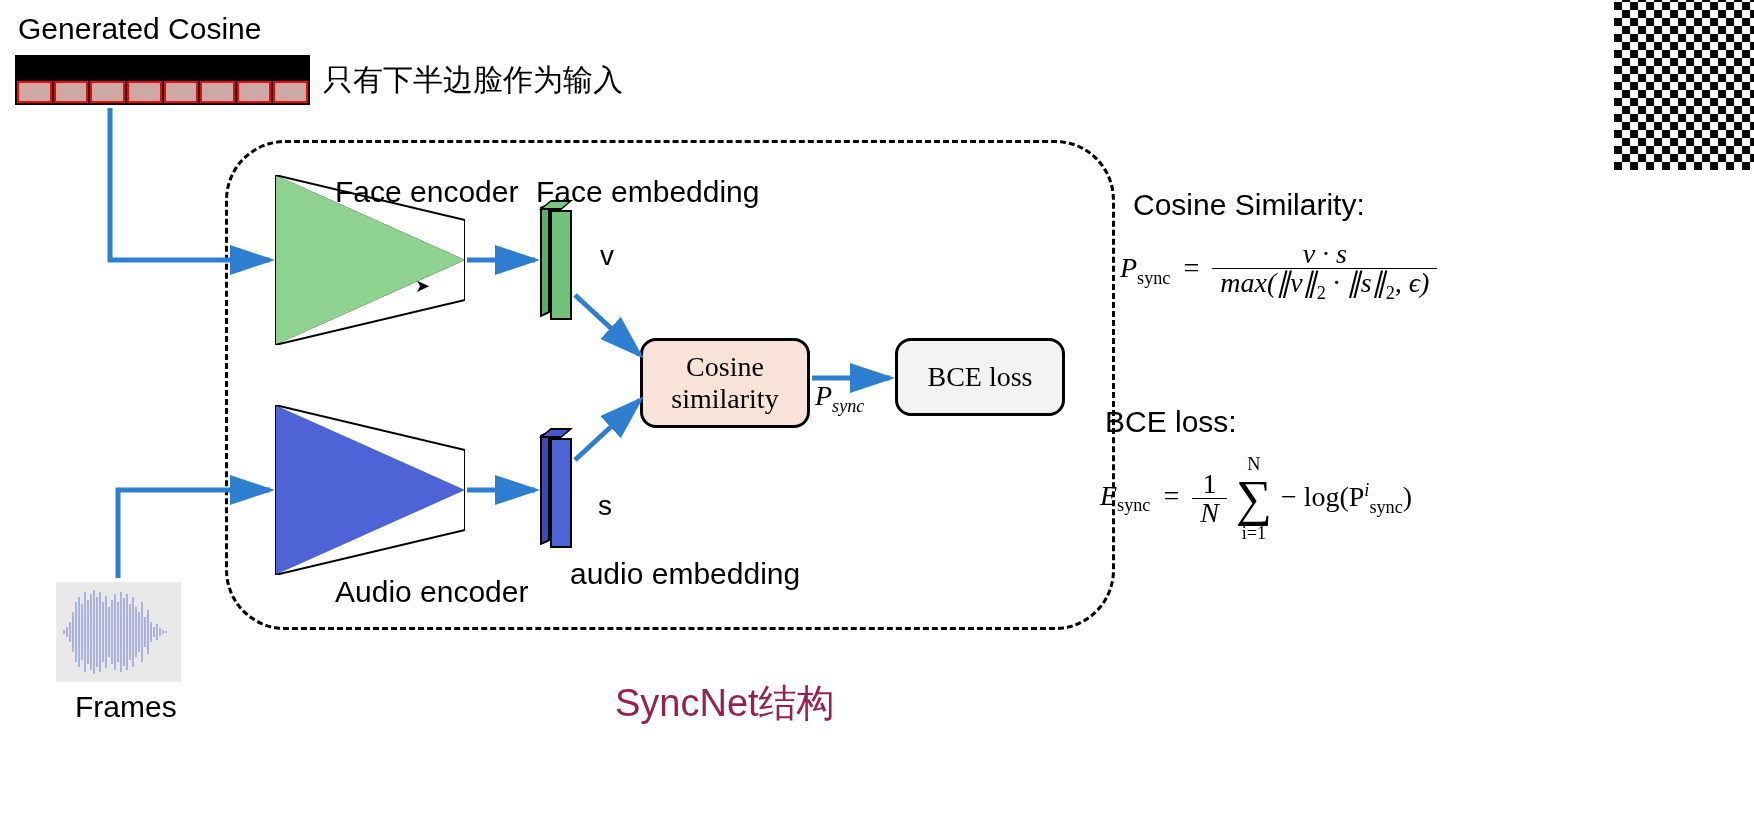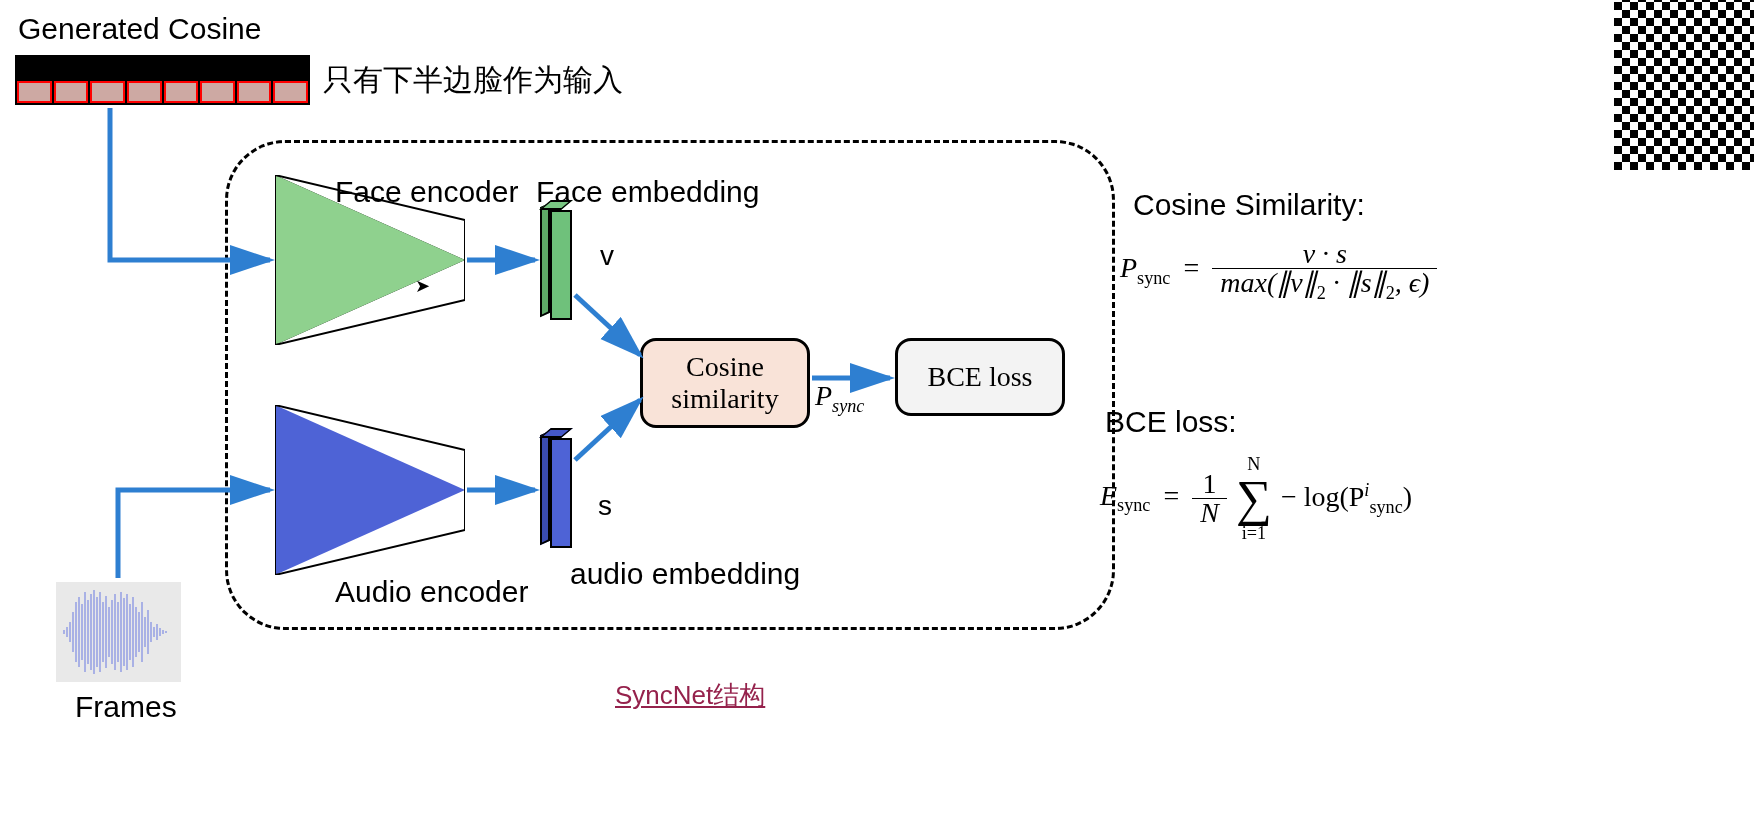--- a/index.html
+++ b/index.html
@@ -107,21 +107,21 @@
   }
   .math { font-family: Georgia, "Times New Roman", serif; font-style: italic; font-size: 28px; }
   .frac { display: inline-block; text-align: center; vertical-align: middle; }
   .frac .num { display: block; padding: 0 8px; }
   .frac .den { display: block; border-top: 1.5px solid #000; padding: 0 8px; }
   .sub { font-size: 0.65em; vertical-align: sub; font-style: normal; }
   .sup { font-size: 0.65em; vertical-align: super; font-style: italic; }
   .rm { font-style: normal; }
   .bigop { font-size: 1.8em; display:inline-block; line-height:1; }
 
-  .caption-link { color: #95224c; font-size: 26px; text-decoration: underline; }
+  .caption-link { color: #95224c; font-size: 38px; }
 </style>
 </head>
 <body>
 
 <div class="abs qr"></div>
 
 <div class="abs lbl" style="left:18px; top:12px;">Generated Cosine</div>
 <div class="abs frames-strip">
   <div class="frame"></div>
   <div class="frame"></div>

